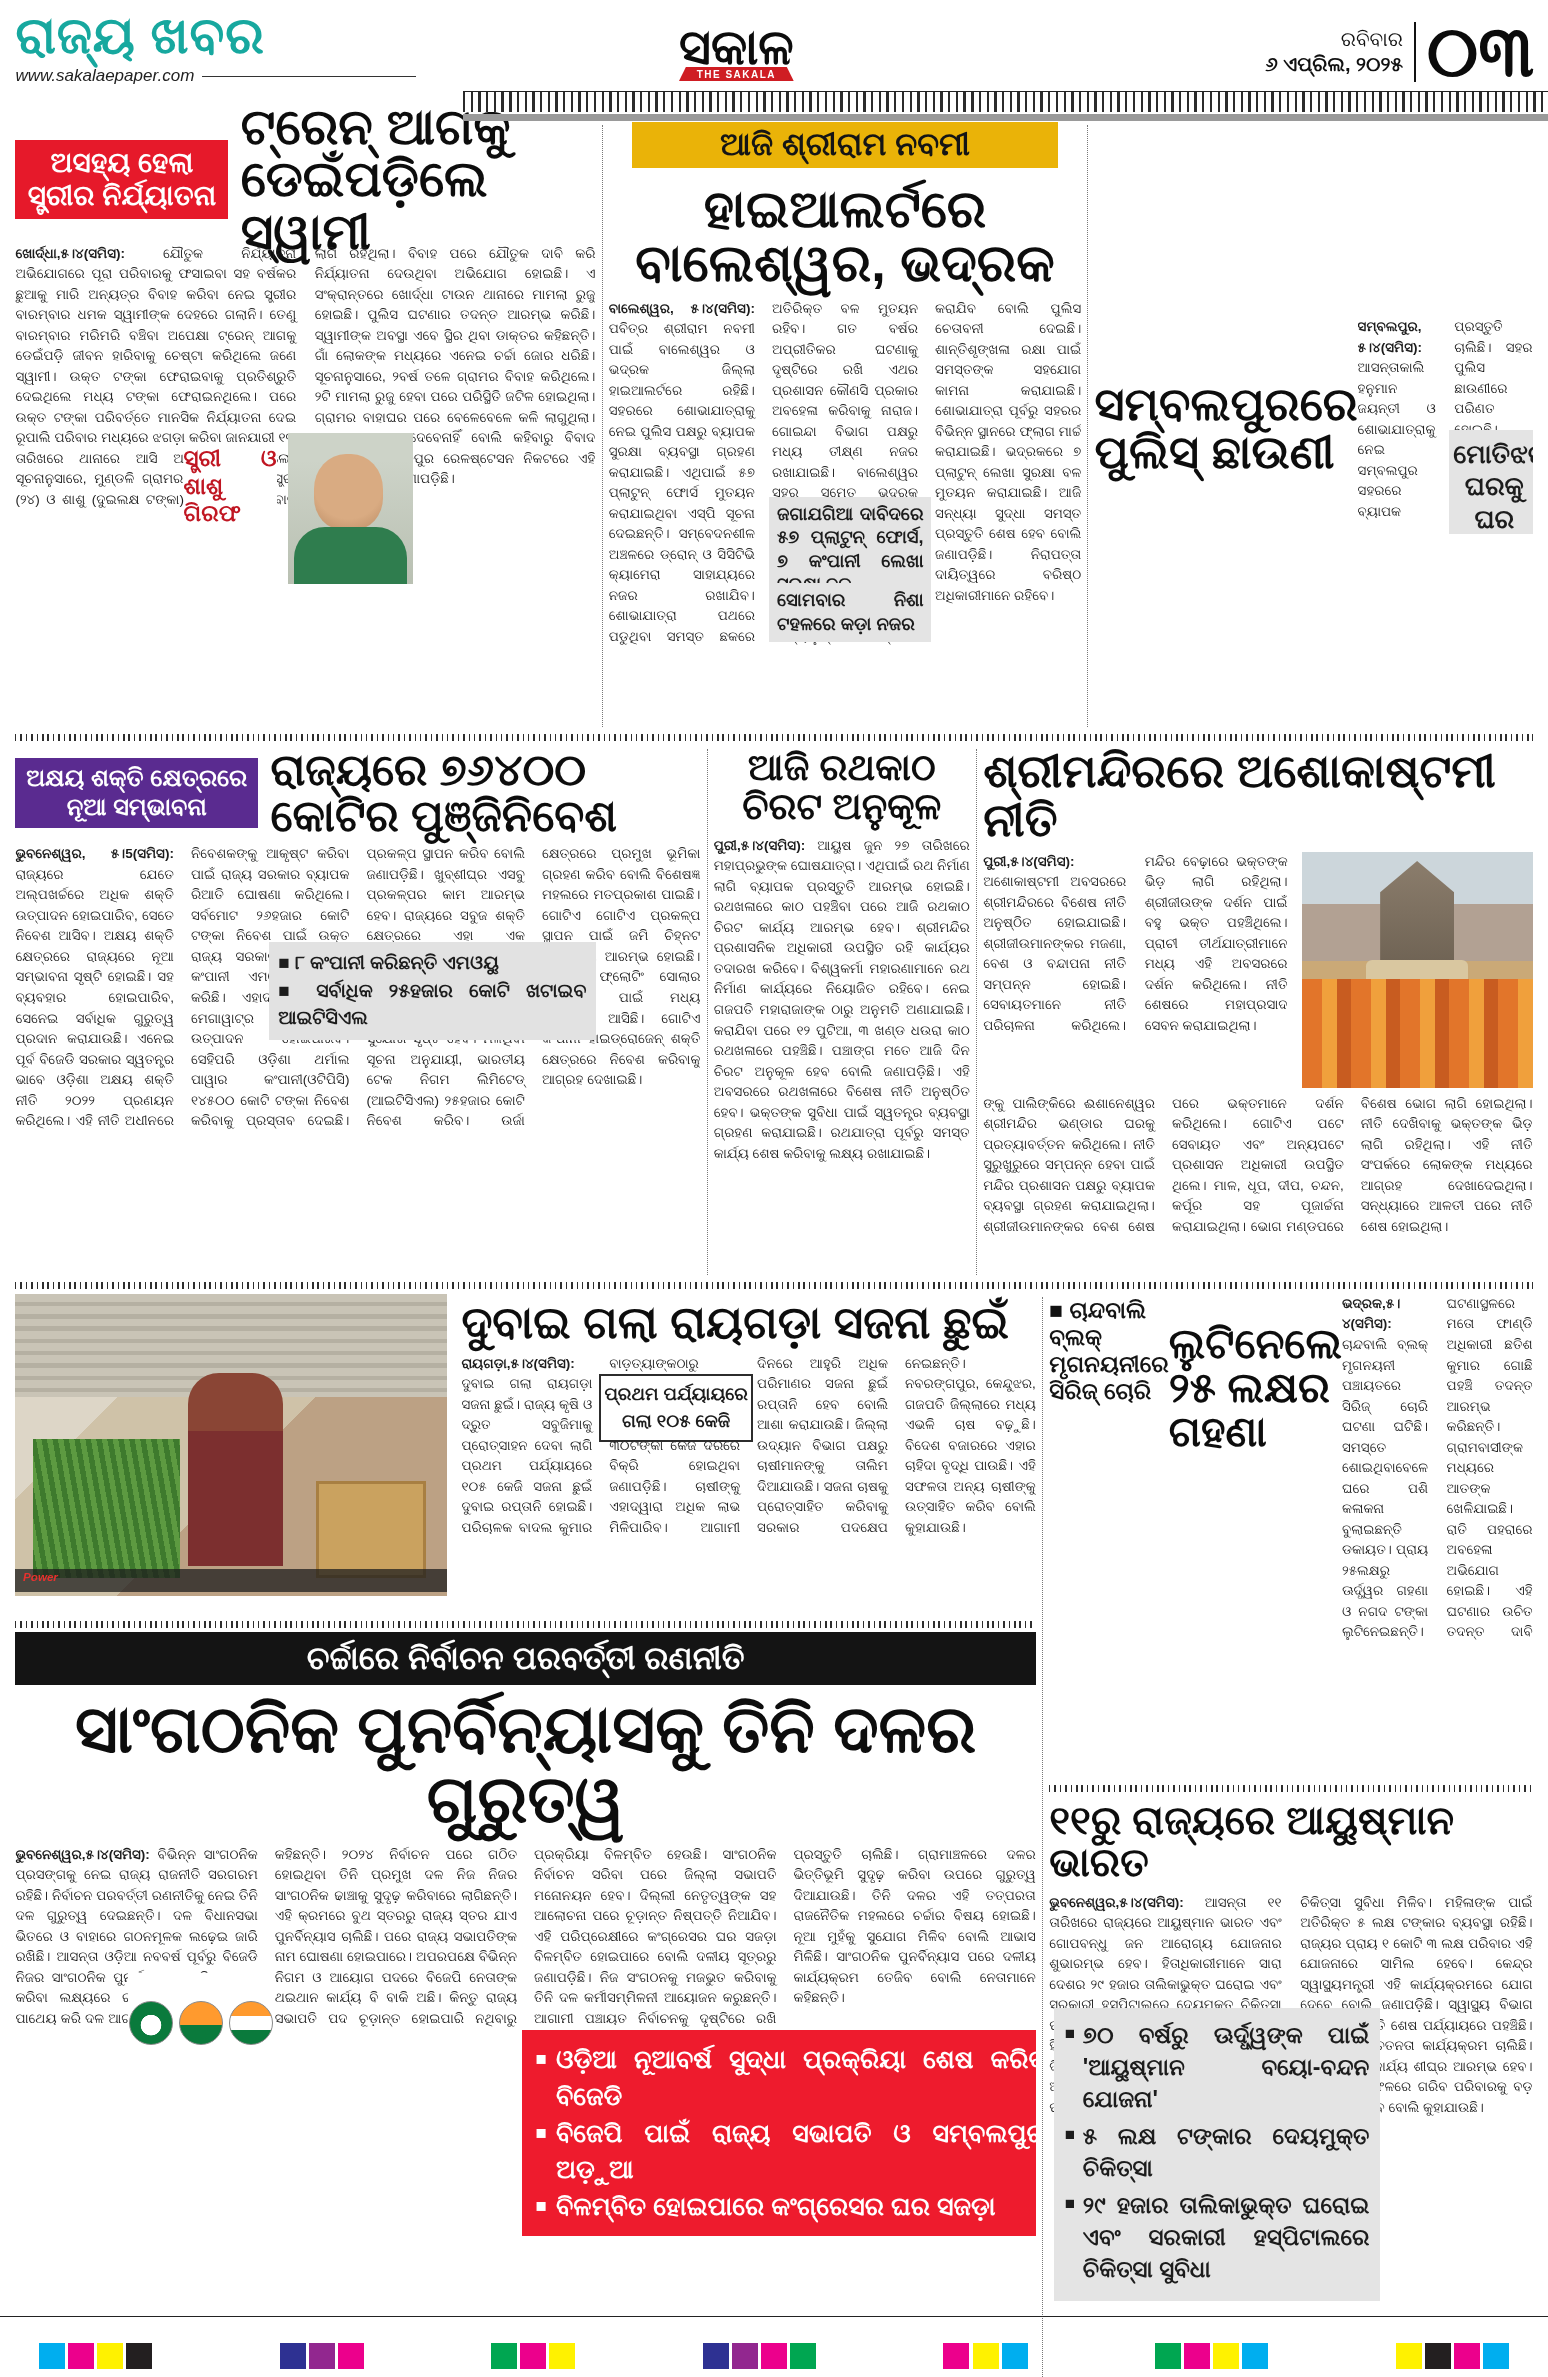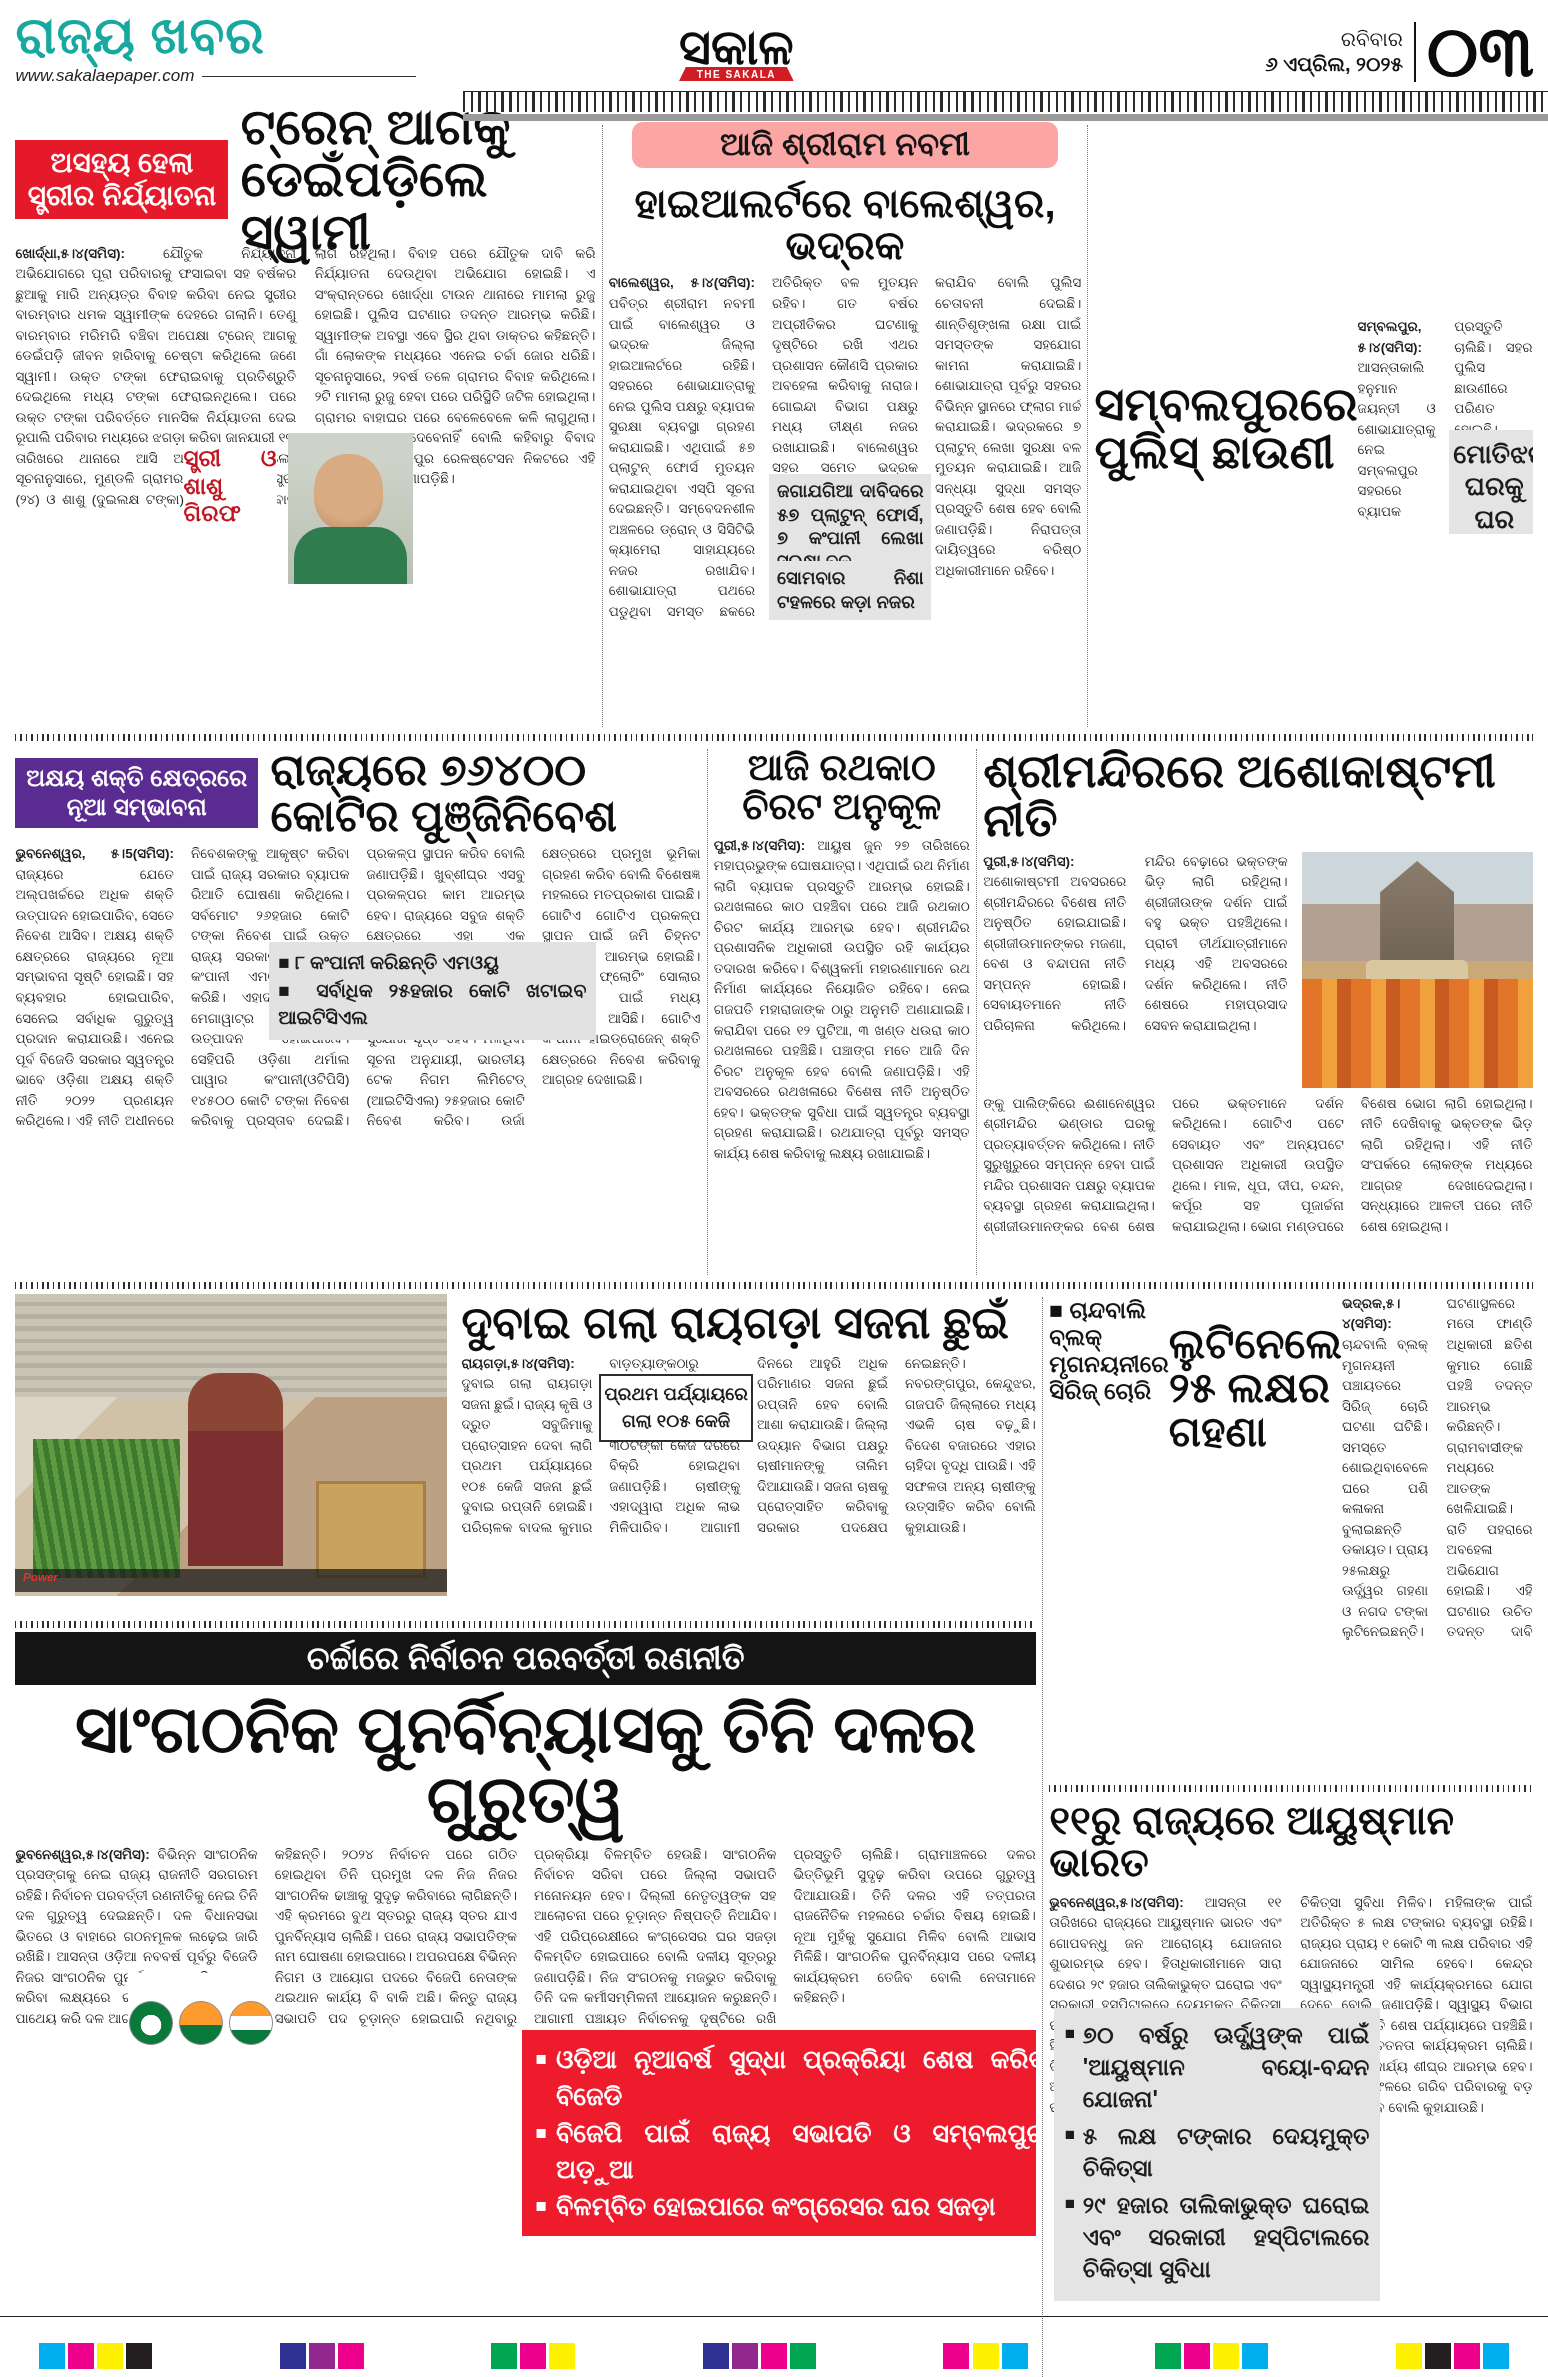--- a/index.html
+++ b/index.html
@@ -44,22 +44,22 @@
   .a1-inset{position:absolute;left:29%;top:42%;width:93px;background:#fff;color:#c01622;
             font-weight:bold;font-size:23px;line-height:1.2;padding:3.1px 0;}
   .photo-portrait{position:absolute;left:47%;top:40%;width:125px;height:151px;background:
       linear-gradient(180deg,#cdd3c8 0 18%,#cdd3c8 18%,#b9c0b2 100%);}
   .photo-portrait .face{position:absolute;left:26px;top:21.6px;width:69px;height:76px;border-radius:46% 46% 42% 42%;
       background:radial-gradient(circle at 50% 40%,#d9ab82 0 60%,#b98a63 100%);}
   .photo-portrait .shirt{position:absolute;left:6.2px;bottom:0;width:113px;height:57px;border-radius:31px 31px 0 0;
       background:#2f7d4e;}
   
   .a2{flex:1;display:flex;flex-direction:column;}
-  .a2-kicker{background:#fca5a5;text-align:center;font-weight:bold;font-size:32px;padding:4.6px 0;margin:0 23px;border-radius:11px;}
-  .a2-headline{font-size:40px;text-align:center;margin:14px 0 7.7px 0;}
+  .a2-kicker{background:#eab308;text-align:center;font-weight:bold;font-size:32px;padding:4.6px 0;margin:0 23px;}
+  .a2-headline{font-size:52px;text-align:center;margin:14px 0 7.7px 0;}
   .a2-body{position:relative;height:436px;}
   .a2-box{position:absolute;left:34%;width:31%;background:#e4e4e4;font-weight:bold;font-size:18px;
           line-height:1.3;padding:6.2px 7.7px;}
   
   .a3{width:438px;display:flex;flex-direction:row;align-items:center;}
   .photo-police{height:310px;position:relative;overflow:hidden;background:
      linear-gradient(180deg,#8fa478 0 16%,#aab394 16% 30%,#c2bcab 30% 48%,#a9a296 48% 66%,#b7b1a5 66% 82%,#98938a 82% 100%);}
   .photo-police .figs{position:absolute;left:0;right:0;top:34%;height:36%;
      background:repeating-linear-gradient(90deg,rgba(74,78,56,.6) 0 26px,rgba(0,0,0,0) 26px 59px);}
   .photo-police .truck{position:absolute;right:6%;top:18%;width:93px;height:116px;background:#6e5f4e;}

